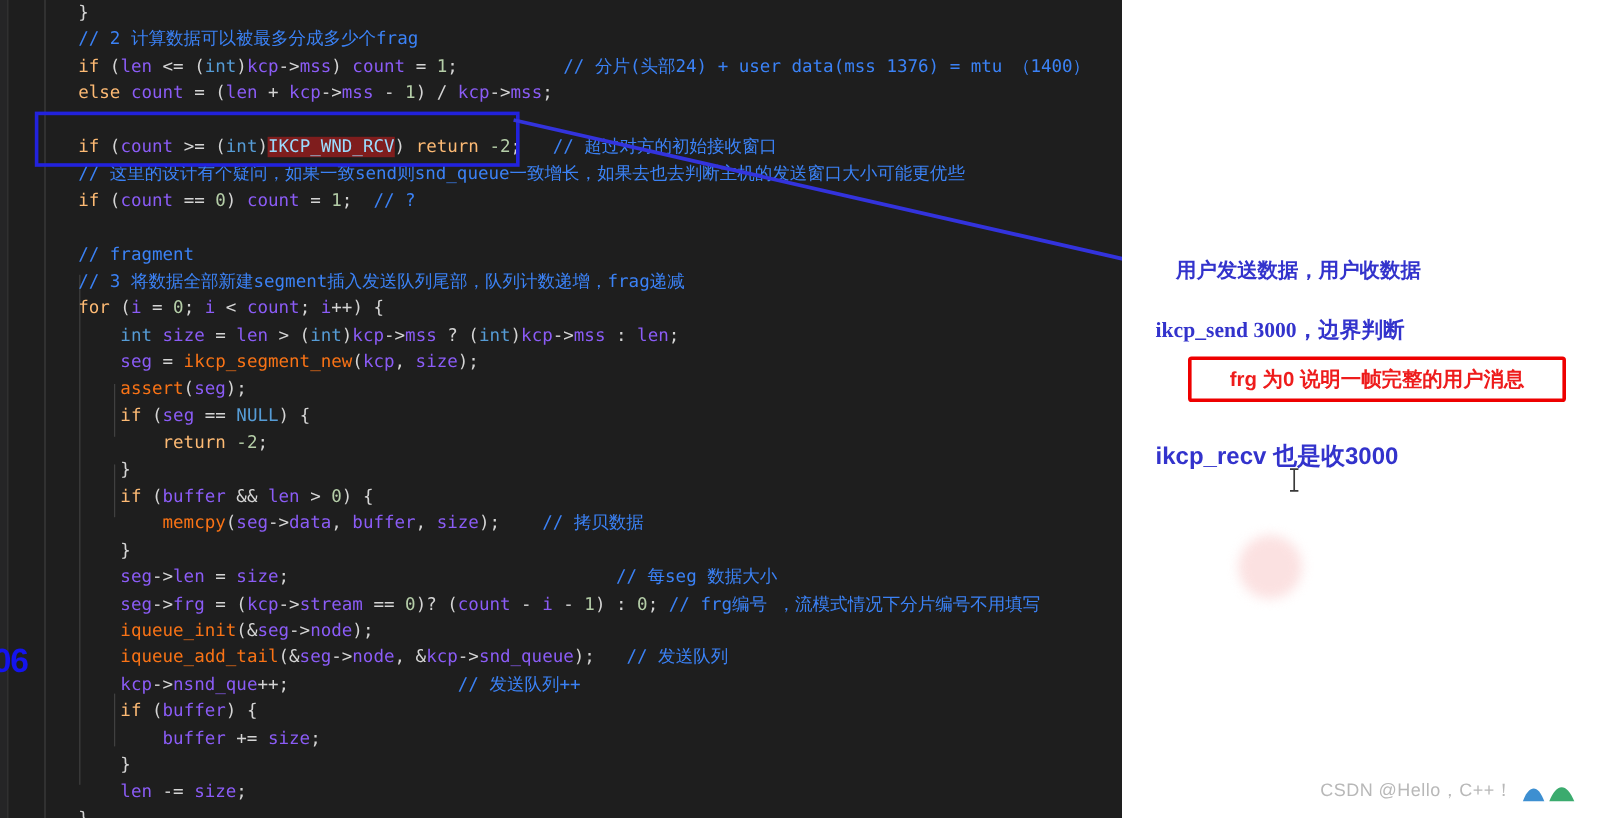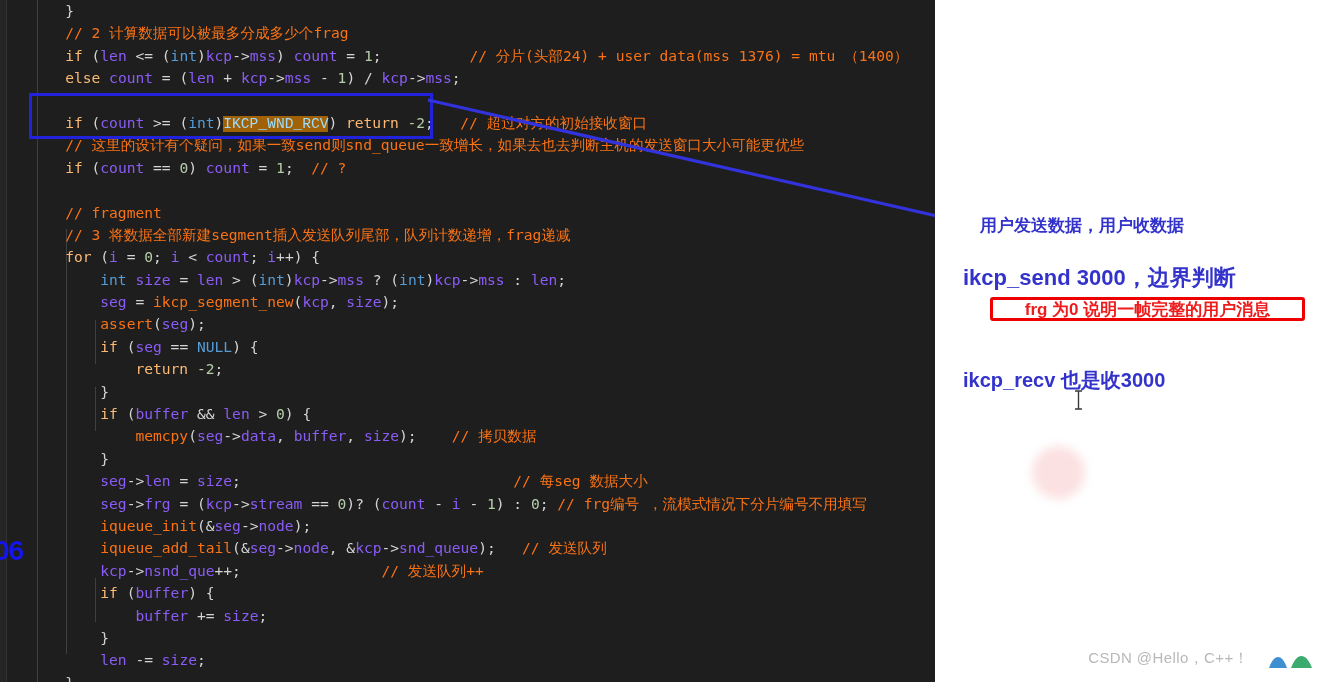--- a/index.html
+++ b/index.html
@@ -43,28 +43,28 @@
     font-family: "DejaVu Sans Mono", "Liberation Mono", monospace;
     font-size: 14.6px;
     line-height: 22.4px;
     white-space: pre;
     color: #d4d4d4;
     letter-spacing: 0px;
   }
   .ln { height: 22.4px; position: relative; }
 
   
-  .c-com   { color: #f97316; }          
+  .c-com   { color: #3b82f6; }          
   .c-kw    { color: #fdba74; }          
   .c-type  { color: #569CD6; }          
   .c-fn    { color: #f97316; }          
   .c-var   { color: #8b5cf6; }          
   .c-num   { color: #B5CEA8; }          
   .c-pl    { color: #d4d4d4; }          
-  .c-sel   { background: #a16207; color: #9CDCFE; font-family: Liberation Mono, monospace; }  
+  .c-sel   { background: #7f1d1d; color: #9CDCFE; }  
 
   
   .indent-guide {
     position: absolute;
     width: 1px;
     background: #404040;
   }
 
   
   #highlight-box {
@@ -115,34 +115,35 @@
     white-space: nowrap;
   }
   #note-users {
     left: 45px;
     top: 214px;
     font-size: 17px;
   }
   #note-send {
     left: 28px;
     top: 263px;
-    font-size: 22px;
+    font-size: 18px;
+    font-family: Liberation Serif, serif;
   }
   #note-recv {
     left: 28px;
     top: 367px;
     font-size: 20px;
   }
   
   #red-callout {
     position: absolute;
     left: 55px;
     top: 297px;
     width: 315px;
-    height: 24px;
+    height: 38px;
     border: 3px solid #ee0000;
     border-radius: 3px;
     box-sizing: border-box;
     background: #ffffff;
     display: flex;
     align-items: center;
     justify-content: center;
   }
   #red-callout-text {
     font-family: "Liberation Sans", sans-serif;
@@ -175,21 +176,21 @@
     color: #3a3a3a;
   }
 
   
   #watermark {
     position: absolute;
     right: 22px;
     bottom: 14px;
     display: flex;
     align-items: flex-end;
-    gap: 18px;
+    gap: 6px;
   }
   #watermark-text {
     font-family: "Liberation Sans", sans-serif;
     font-size: 15px;
     color: #b8b8b8;
     letter-spacing: 0.4px;
     white-space: nowrap;
   }
   #csdn-logo { display: block; }
 </style>

